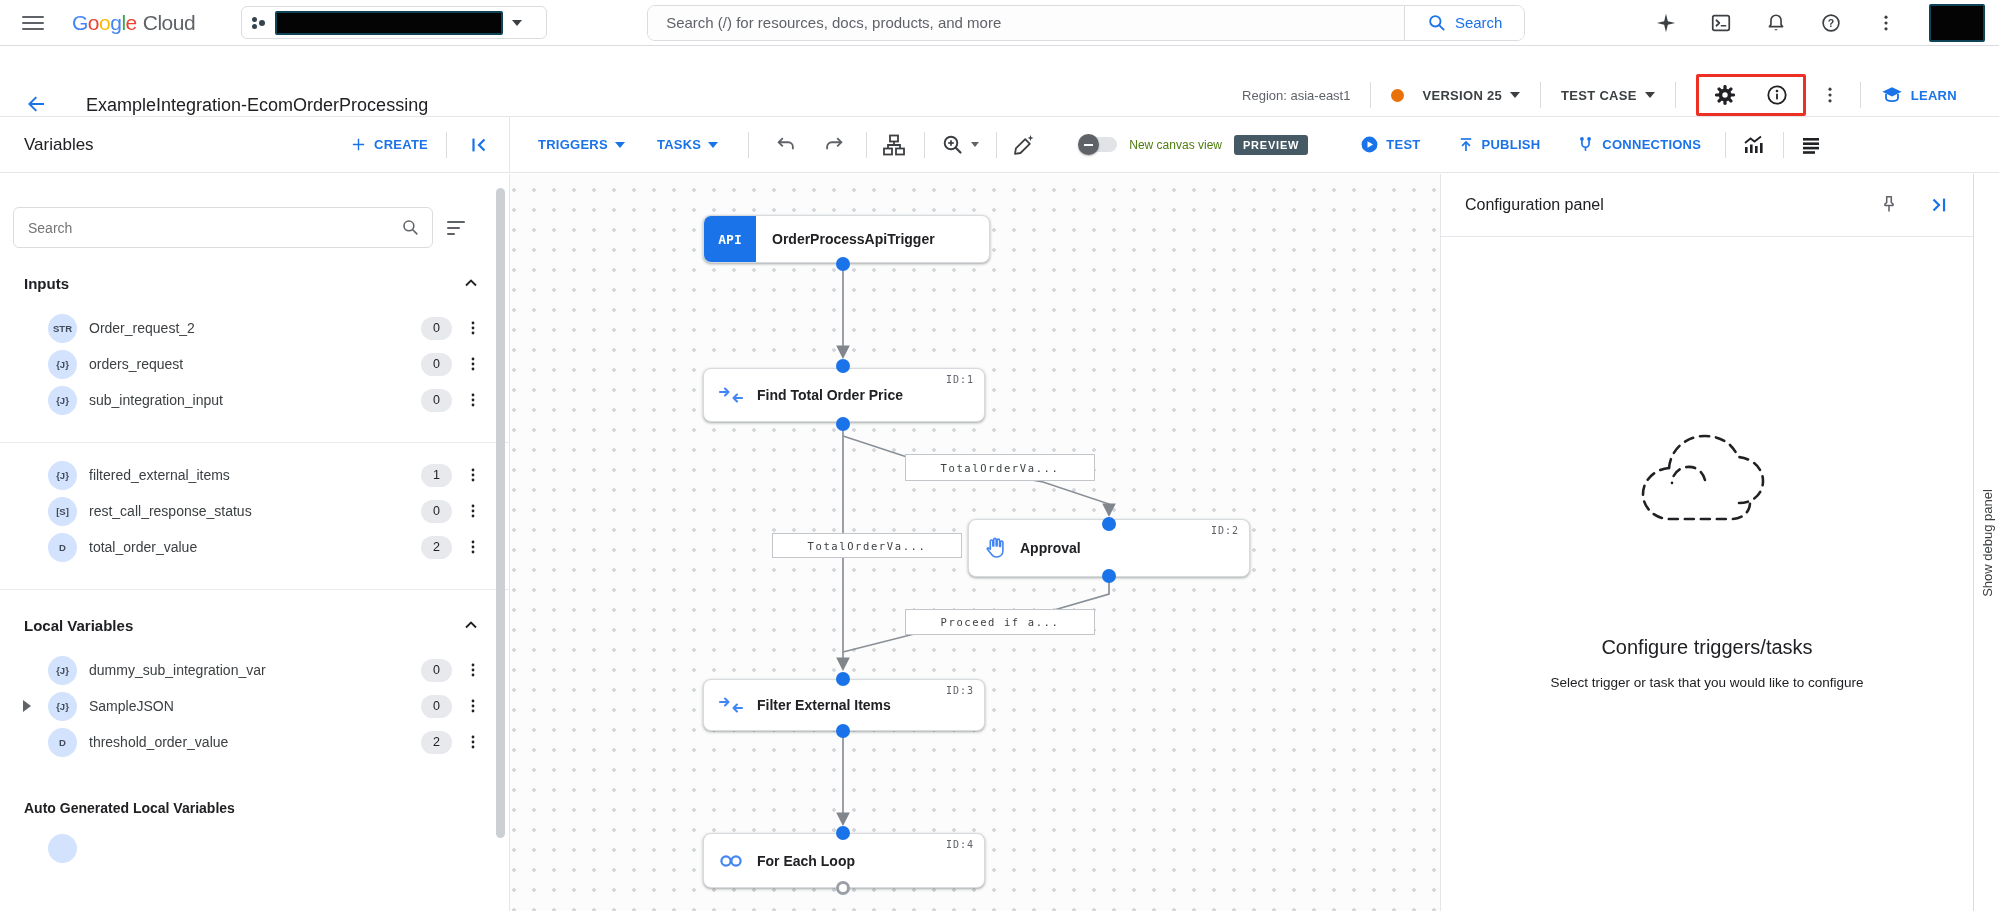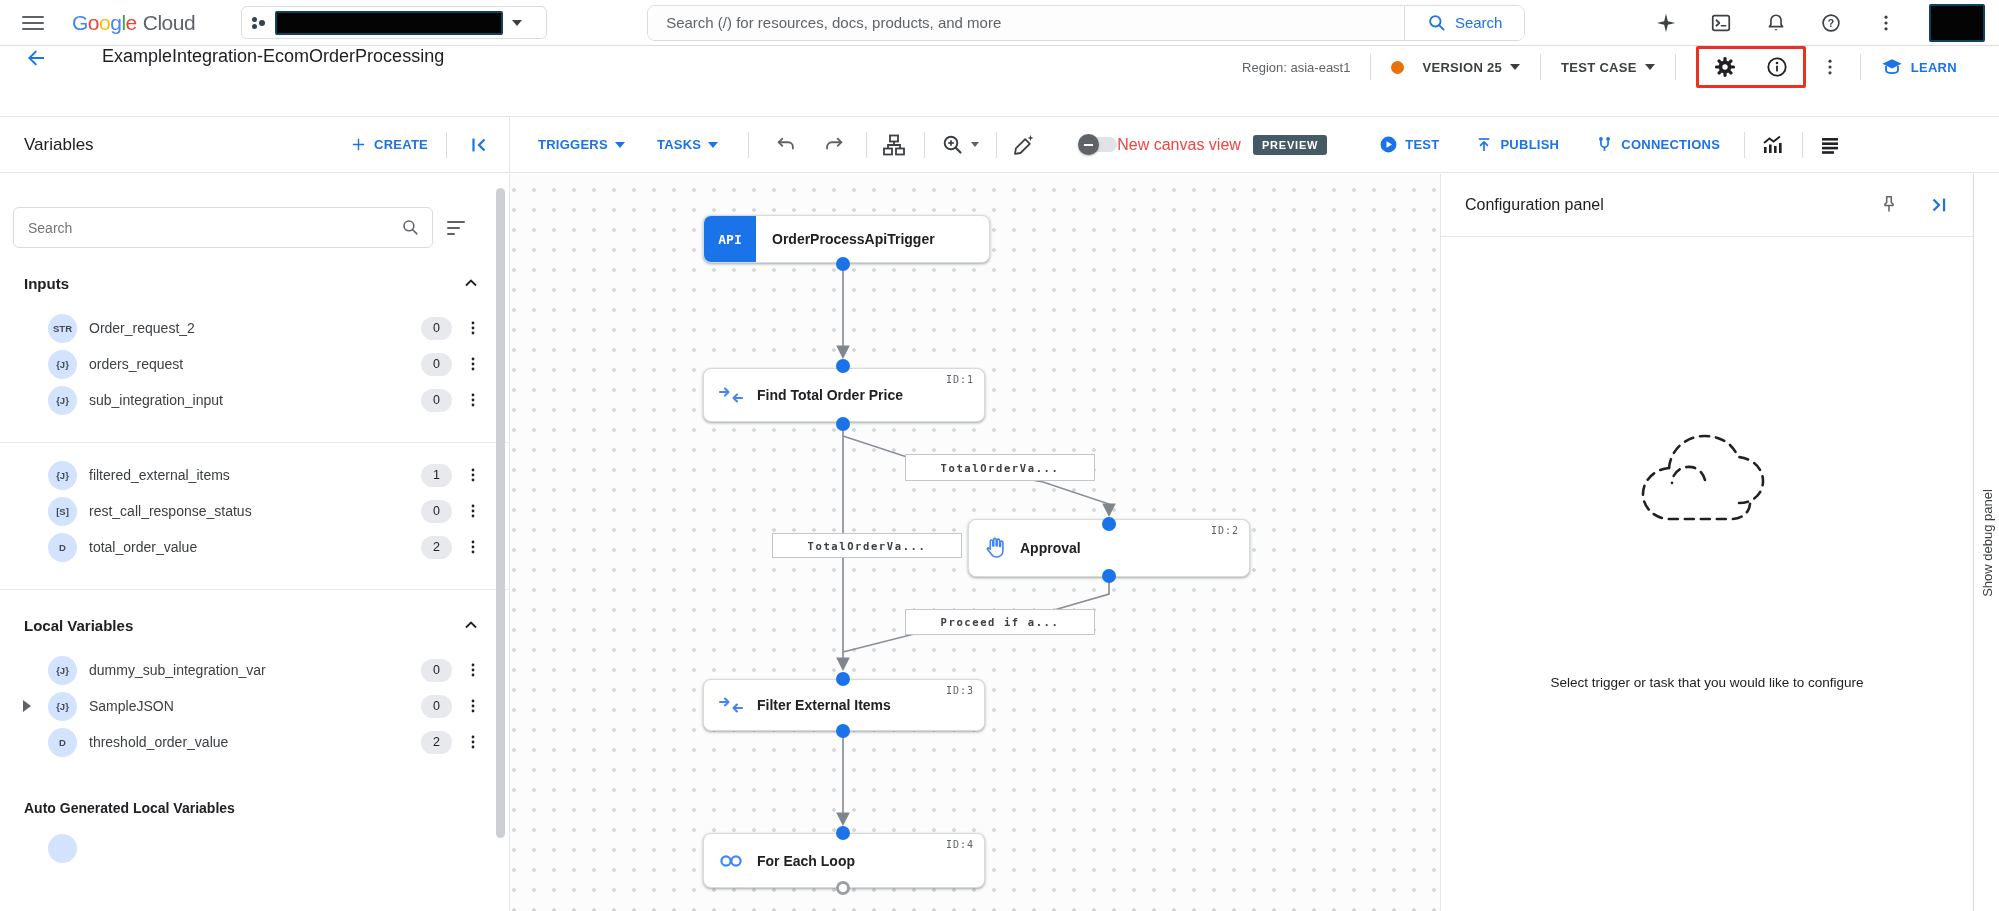--- a/index.html
+++ b/index.html
@@ -29,21 +29,21 @@
   .gsearch input { flex:1; border:0; outline:0; padding:0 18px; font-size:15px; color:#5f6368; background:#fdfdfd;
     font-family:"Liberation Sans",sans-serif; }
   .gsearch input::placeholder { color:#5f6368; }
   .gsearch-btn { width:120px; border-left:1px solid var(--border,#dadce0); display:flex; align-items:center; justify-content:center;
     gap:8px; color:var(--accent,#1a73e8); font-size:15px; cursor:pointer; background:#fff; }
   .top-icons { margin-left:auto; display:flex; align-items:center; gap:31px; margin-right:14px; }
   .ticon { width:24px; height:24px; display:flex; align-items:center; justify-content:center; cursor:pointer; }
   .avatar { width:56px; height:38px; }
 
   
-  .appbar { height:71px; display:flex; align-items:flex-start; border-bottom:1px solid #e4e6e9; background:#fff;gap:16px; }
+  .appbar { height:71px; display:flex; align-items:flex-end; border-bottom:1px solid #e4e6e9; background:#fff; }
   .back { margin-left:24px; cursor:pointer; display:flex; }
   .page-title { margin-left:38px; font-size:18px; color:#202124; }
   .appbar-right { margin-left:auto; display:flex; align-items:center; margin-right:42px; gap:0; }
   .region { color:#5f6368; font-size:13px; }
   .vdiv { width:1px; height:26px; background:var(--border,#dadce0); margin:0 20px; }
   .ver-dot { width:13px; height:13px; border-radius:50%; background:var(--version-dot,#e8710a); margin-right:10px; }
   .chip-btn { display:flex; align-items:center; gap:8px; font-size:13px; font-weight:700; color:#3c4043; letter-spacing:.3px; cursor:pointer; }
   .red-box { border:3px solid var(--highlight-red,#ed3024); border-radius:2px; display:flex; align-items:center; gap:28px;
     padding:6px 14px; margin-right:14px; }
   .kebab-btn { cursor:pointer; display:flex; }
@@ -56,21 +56,21 @@
   .blue-act { display:flex; align-items:center; gap:7px; color:var(--accent,#1a73e8); font-size:13px; font-weight:700; letter-spacing:.25px; cursor:pointer; }
   .vars-head .blue-act { margin-left:auto; }
   .vars-head .vdiv { margin:0 18px; }
   .ctools { flex:1; display:flex; align-items:center; }
   .ctools .vdiv { margin:0 13px; }
   .tool-ic { display:flex; align-items:center; justify-content:center; width:28px; height:28px; cursor:pointer; }
   .toggle { width:37px; height:15px; border-radius:8px; background:#e1e3e6; position:relative; cursor:pointer; }
   .toggle .knob { position:absolute; left:-2px; top:-3px; width:21px; height:21px; border-radius:50%; background:#5f6368;
     display:flex; align-items:center; justify-content:center; box-shadow:0 1px 2px rgba(0,0,0,.3); }
   .toggle .knob i { width:9px; height:2px; background:#fff; }
-  .ncv-label { font-size:16px; color:#ef4444; margin-left:0; }
+  .ncv-label { font-size:12px; color:#4d7c0f; margin-left:12px; }
   .preview-badge { margin-left:12px; background:var(--preview-bg,#455a64); color:#fff; font-size:11px; font-weight:700;
     letter-spacing:.8px; padding:4px 9px; border-radius:3px; }
 
   
   .main { position:absolute; top:174px; left:0; right:0; bottom:0; display:flex; }
 
   
   .sidebar { width:510px; border-right:1px solid #e4e6e9; position:relative; overflow:hidden; background:#fff; }
   .sb-search-row { display:flex; align-items:center; margin:33px 0 0 13px; }
   .sb-search { width:420px; height:41px; border:1px solid var(--border,#dadce0); border-radius:6px; display:flex; align-items:center; padding:0 12px 0 14px; }
@@ -103,21 +103,21 @@
   .node-title { font-size:14px; font-weight:700; color:#202124; }
   .api-block { width:52px; align-self:stretch; background:var(--accent,#1a73e8); border-radius:7px 0 0 7px;
     display:flex; align-items:center; justify-content:center; color:#fff;
     font-family:"DejaVu Sans Mono",monospace; font-weight:700; font-size:13px; }
   .node .t-icon { margin-left:14px; display:flex; }
   .node .t-title { margin-left:13px; }
   .node-id { position:absolute; top:5px; right:10px; font-family:"DejaVu Sans Mono",monospace; font-size:10px;
     letter-spacing:1px; color:#5f6368; }
   .edge-label { position:absolute; z-index:2; background:#fff; border:1px solid #c2c6cb; border-radius:0;
     display:flex; align-items:center; justify-content:center; font-family:"DejaVu Sans Mono",monospace;
-    font-size:10.5px; font-weight:700; letter-spacing:1.6px; color:#3c4043; cursor:pointer; }
+    font-size:10.5px; font-weight:400; letter-spacing:1.6px; color:#3c4043; cursor:pointer; }
   .cdot { position:absolute; z-index:3; width:14px; height:14px; border-radius:50%; background:var(--accent,#1a73e8);
     transform:translate(-50%,-50%); }
   .cdot.hollow { background:#fff; border:3px solid #9aa0a6; }
 
   
   .config { width:533px; border-left:1px solid #e4e6e9; position:relative; background:#fff; }
   .cfg-head { height:63px; display:flex; align-items:center; padding:0 20px 0 24px; border-bottom:1px solid #e4e6e9; }
   .cfg-title { font-size:16px; color:#202124; }
   .cfg-icons { margin-left:auto; display:flex; align-items:center; gap:22px; }
   .cfg-cloud { position:absolute; left:50%; top:236px; transform:translateX(-50%); }
@@ -639,20 +639,21 @@
             </span>
         </span>
       </div>
       <svg class="cfg-cloud" width="196" height="150" viewBox="0 0 196 150">
         <g fill="none" stroke="#202124" stroke-width="2.6" stroke-dasharray="9 7" stroke-linecap="round">
           <path d="M60 58 c2-20 18-32 36-32 c16 0 28 8 33 21 c14 1 25 11 25 24 c0 13-10 22-24 22"></path>
           <path d="M60 58 c-14 1-26 12-26 26 c0 14 12 25 27 25 h62 c10 0 18-7 18-16"></path>
           <path d="M96 70 c-2-9-10-14-18-13 c-9 1-15 8-15 16"></path>
         </g>
       </svg>
+      <div class="cfg-heading">Configure triggers/tasks</div>
       <div class="cfg-sub">Select trigger or task that you would like to configure</div>
     </div>
 
     <div class="dstrip">
       <span>Show debug panel</span>
     </div>
   </div>
 </div>
 
 </body></html>

